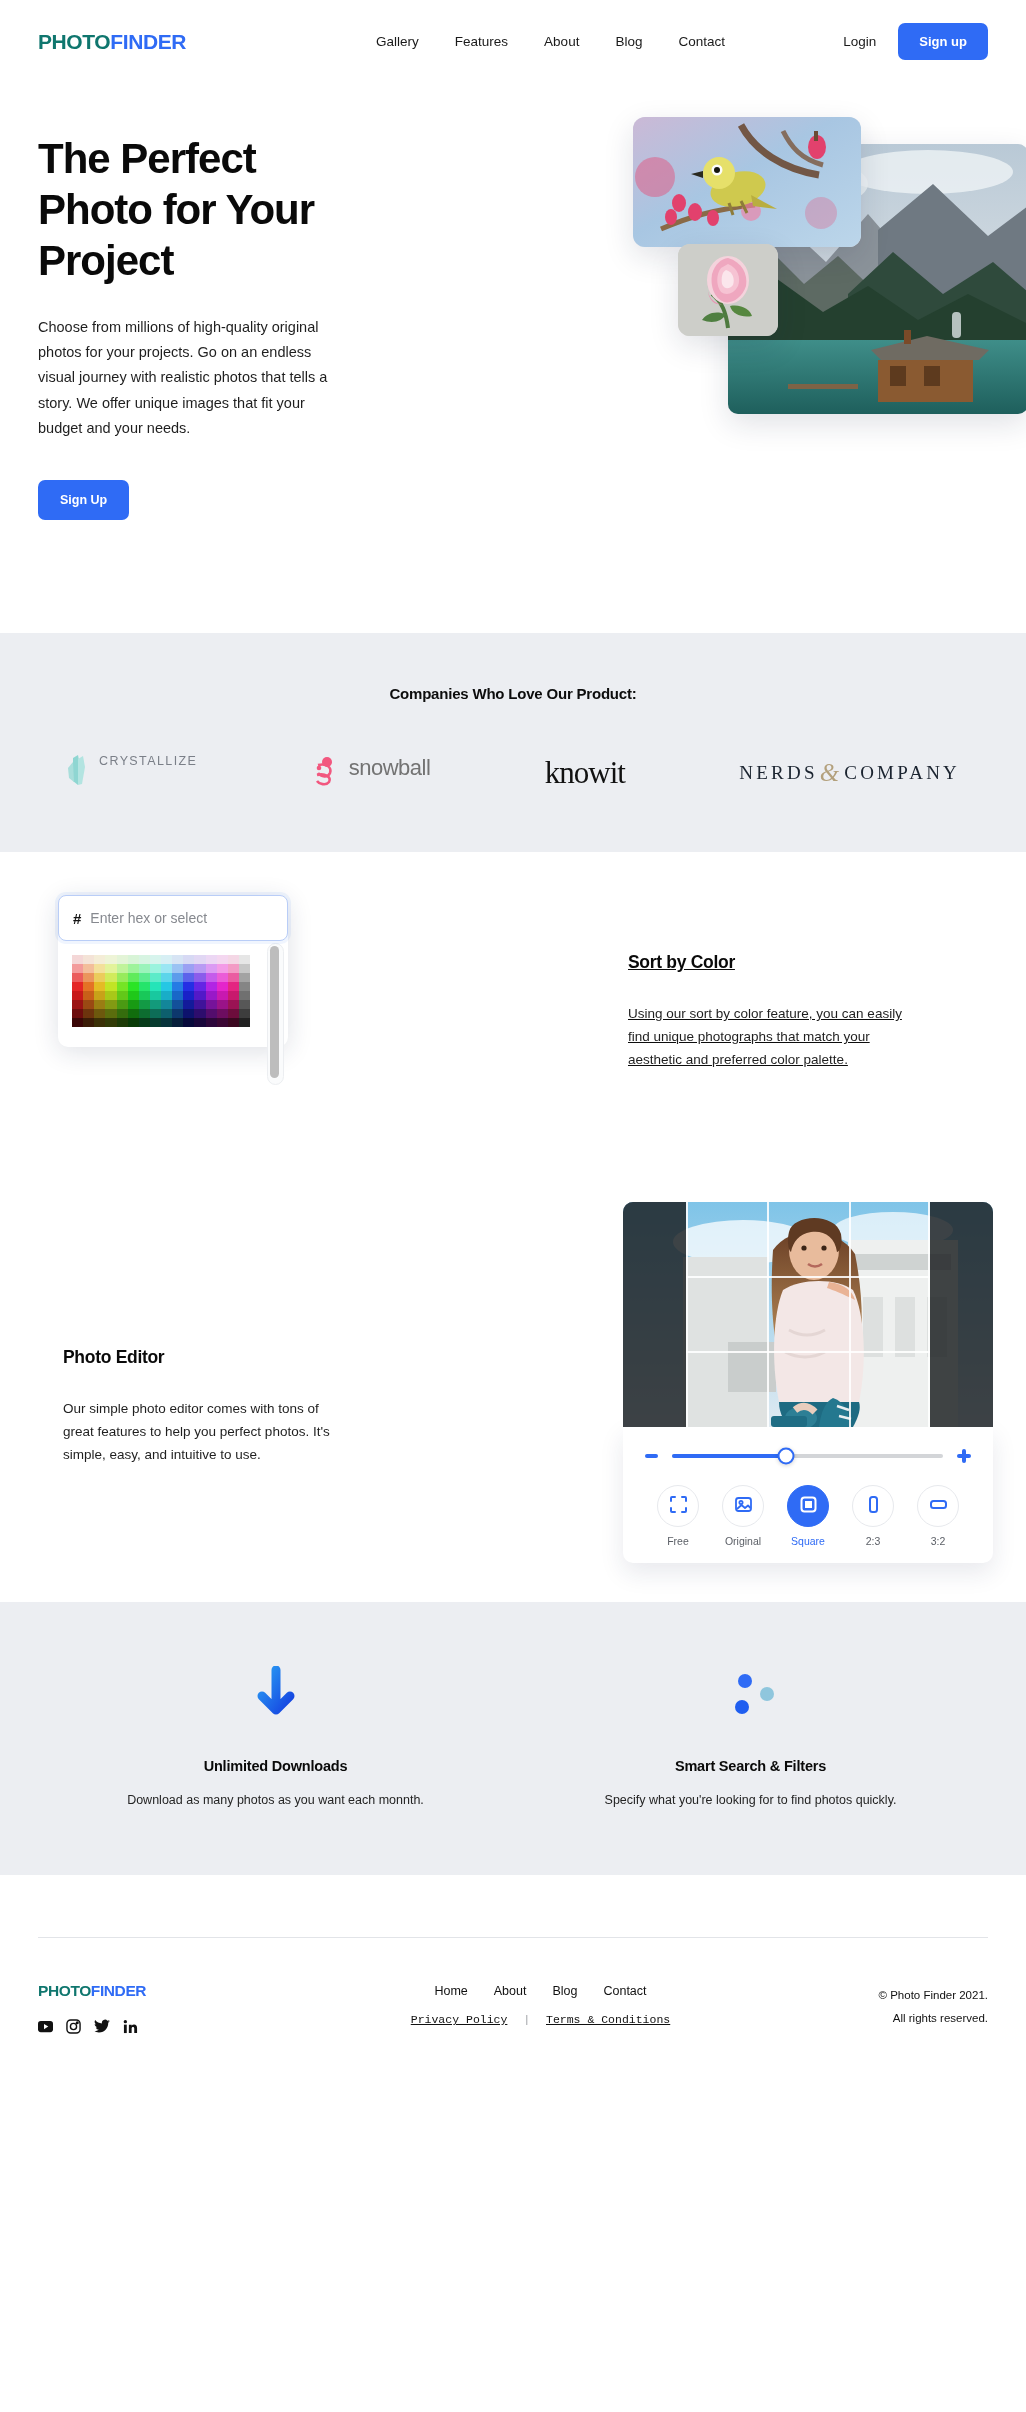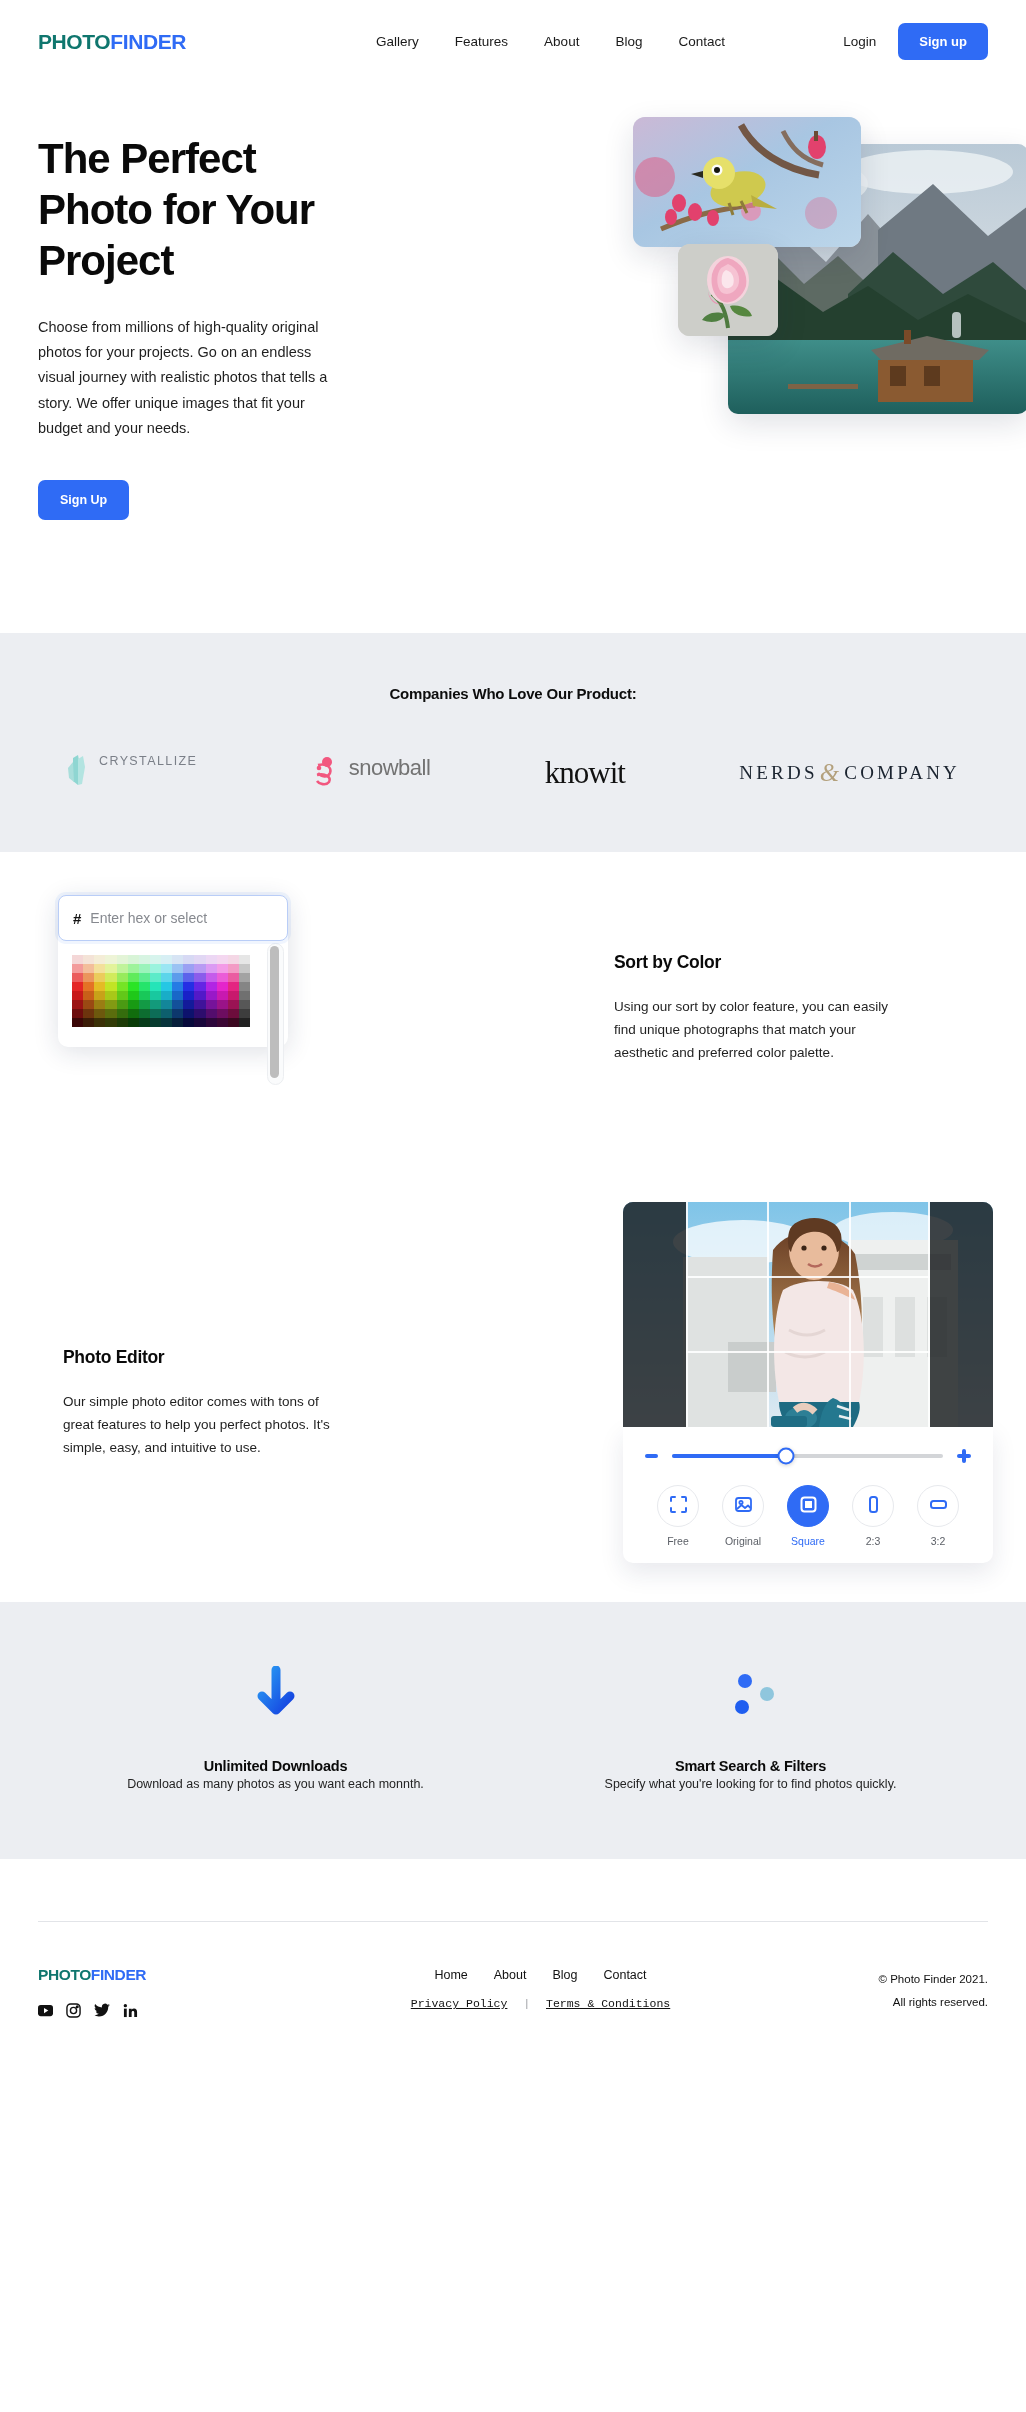--- a/index.html
+++ b/index.html
@@ -161,21 +161,21 @@
     display: flex; align-items: center; gap: 2px;
   }
   .lg-nerds .amp { color: #b3a07c; font-size: 25px; font-style: italic; }
   .feat-copy h3 {
     font-size: 17.5px;
     font-weight: 800;
     letter-spacing: -0.3px;
     color: #0a0a0a;
   }
   .feat-copy p {
-    margin-top: 22px;
+    margin-top: 29px;
     font-size: 13.5px;
     line-height: 1.72;
     color: #1f1f1f;
   }
 
   
   .sec-color { padding: 68px 0 0; height: 350px; position: relative; }
   .colorcard {
     position: absolute;
     left: 20px; top: 43px;
@@ -218,21 +218,21 @@
     width: 9px; height: 132px;
     border-radius: 5px;
     background: #bdbdbd;
   }
   .vscroll-track {
     position: absolute; right: 4px; top: 2px;
     width: 17px; height: 142px; border-radius: 9px;
     border: 1px solid #eceef1; background: #fafbfc;
   }
   .sec-color .feat-copy {
-    position: absolute; left: 576px; top: 100px; width: 290px;
+    position: absolute; left: 590px; top: 100px; width: 290px; text-decoration: underline;
   }
 
   
   .sec-editor { position: relative; height: 400px; }
   .sec-editor .feat-copy {
     position: absolute; left: 25px; top: 145px; width: 290px;
   }
   .editorcard {
     position: absolute;
     left: 585px; top: 0;
@@ -295,20 +295,21 @@
     padding: 60px 0 64px;
   }
   .bene-grid { display: flex; }
   .bene { flex: 1; text-align: center; padding: 0 24px; }
   .bene .ico { height: 64px; display: flex; align-items: center; justify-content: center; }
   .bene h4 {
     margin-top: 32px;
     font-size: 14.5px; font-weight: 800; letter-spacing: -0.2px; color: #0a0a0a;
   }
   .bene p {
+    margin-top: 16px;
     font-size: 12.5px; line-height: 1.7; color: #242424;
   }
 
   
   .footer { padding: 62px 0 40px; background: #fff; }
   .footer .rule { height: 1px; background: #e2e4e8; margin-bottom: 44px; }
   .foot-grid { display: flex; align-items: flex-start; }
   .foot-left { width: 270px; }
   .foot-left .logo { font-size: 15.5px; }
   .socials { margin-top: 19px; display: flex; gap: 13px; align-items: center; }

